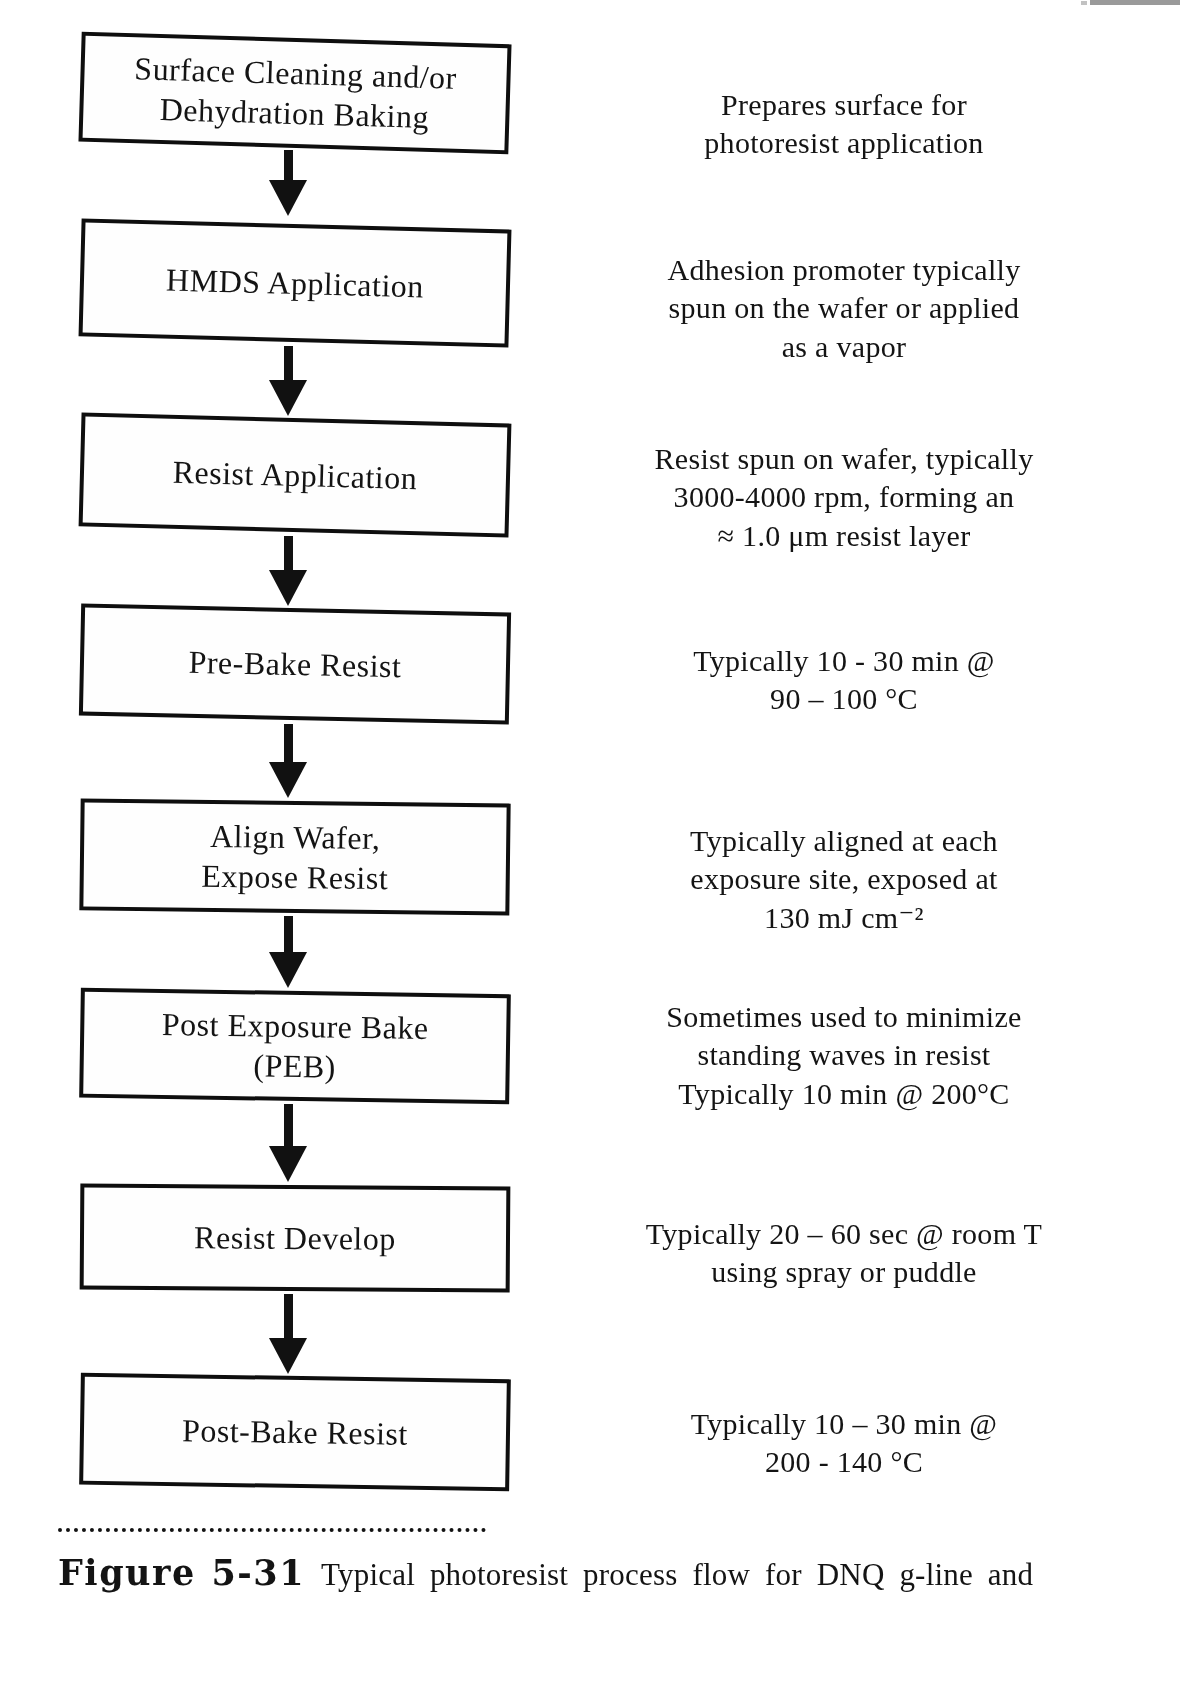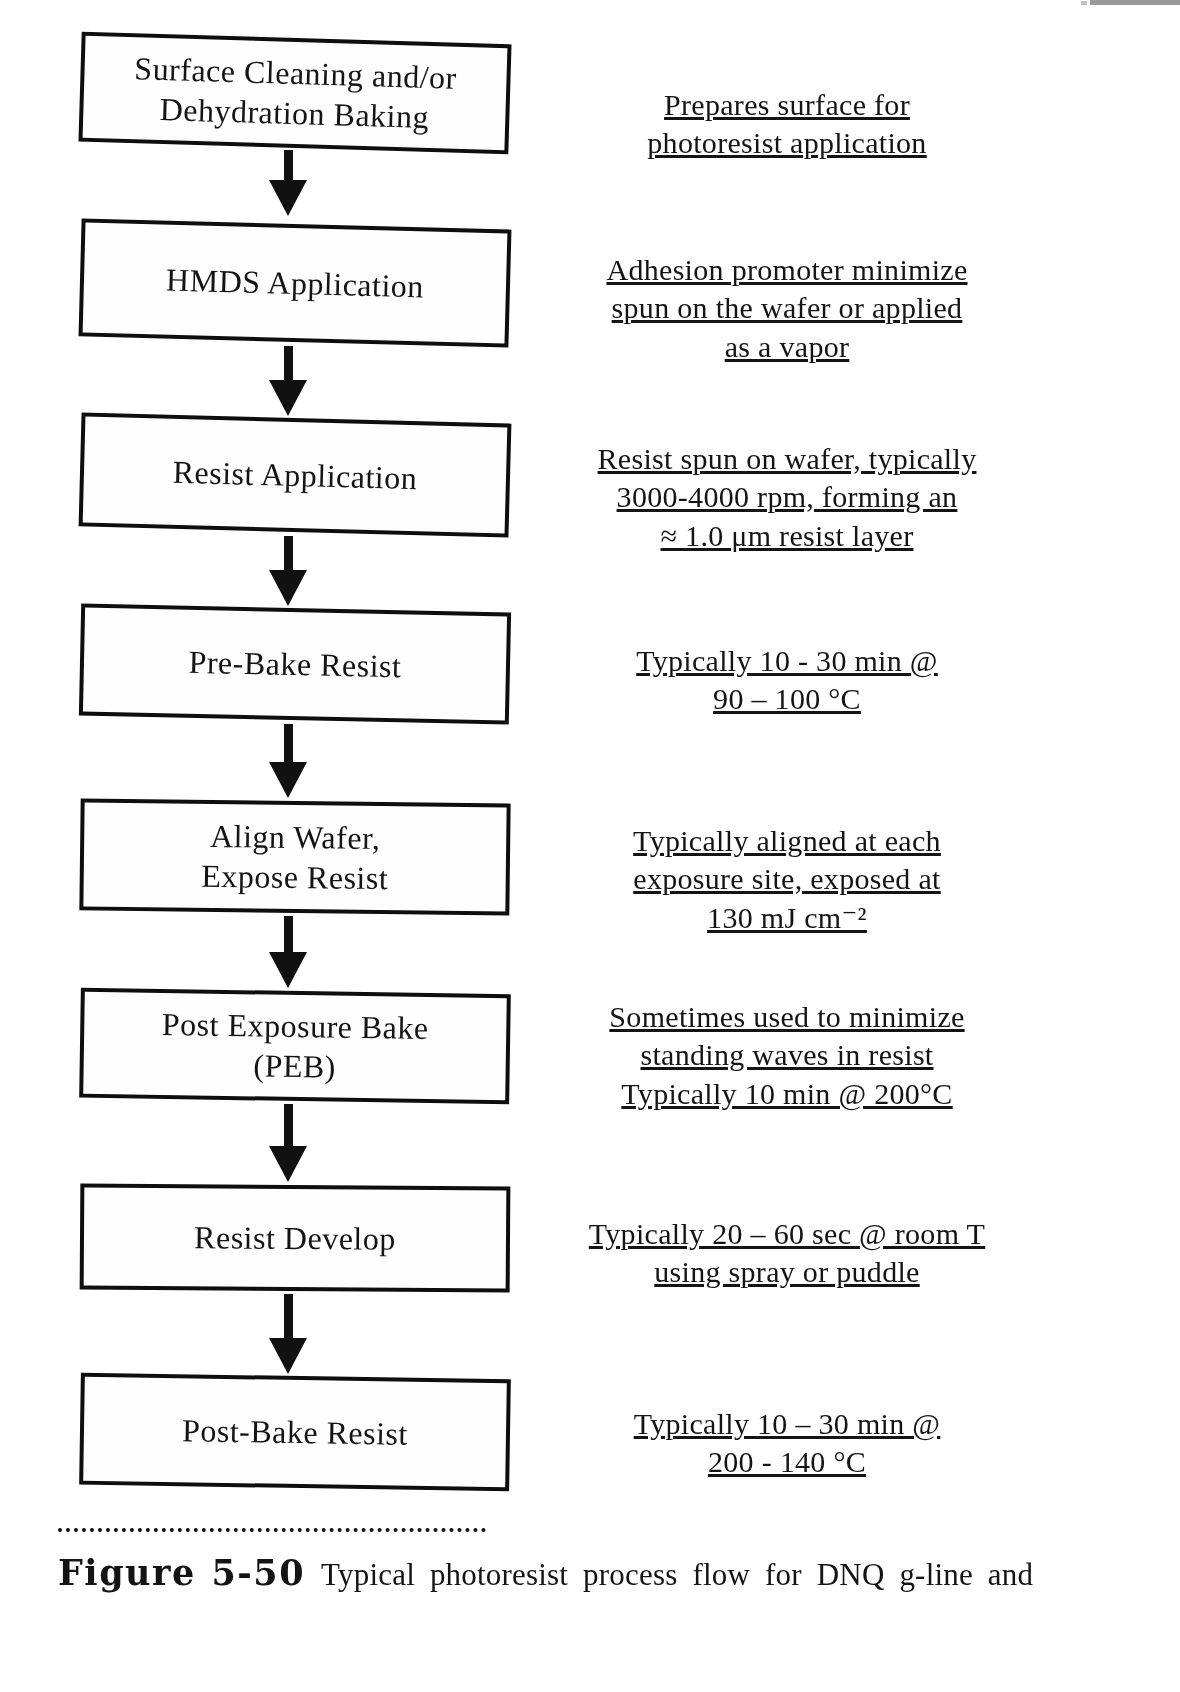--- a/index.html
+++ b/index.html
@@ -83,28 +83,27 @@
   .arrow-2 { top: 346px;  height: 70px; }
   .arrow-3 { top: 536px;  height: 70px; }
   .arrow-4 { top: 724px;  height: 74px; }
   .arrow-5 { top: 916px;  height: 72px; }
   .arrow-6 { top: 1104px; height: 78px; }
   .arrow-7 { top: 1294px; height: 80px; }
 
   
   .desc {
     position: absolute;
-    left: 527px;
+    left: 584px;
     width: 520px;
     text-align: center;
     white-space: pre-line;
     font-size: 30px;
     line-height: 1.28;
     letter-spacing: 0.3px;
-    text-decoration: underline;
   }
   .desc-1 { top: 86px;  }
   .desc-2 { top: 251px; }
   .desc-3 { top: 440px; }
   .desc-4 { top: 642px; }
   .desc-5 { top: 822px; }
   .desc-6 { top: 998px; }
   .desc-7 { top: 1215px; }
   .desc-8 { top: 1405px; }
 
@@ -154,21 +153,21 @@
   </div>
   <div class="arrow arrow-1">
     <div class="stem"></div>
     <div class="head"></div>
   </div>
 
   <div class="step step-2">
     <div class="box">
       <span>HMDS Application</span>
     </div>
-    <div class="desc desc-2">Adhesion promoter minimize
+    <div class="desc desc-2">Adhesion promoter typically
 spun on the wafer or applied
 as a vapor</div>
   </div>
   <div class="arrow arrow-2">
     <div class="stem"></div>
     <div class="head"></div>
   </div>
 
   <div class="step step-3">
     <div class="box">
@@ -239,17 +238,17 @@
     <div class="box">
       <span>Post-Bake Resist</span>
     </div>
     <div class="desc desc-8">Typically 10 – 30 min @
 200 - 140 °C</div>
   </div>
 
   <div class="caption">
     <div class="dotted-line"></div>
     <div class="cap-text">
-      <span class="fig-label">Figure 5-50</span><span>Typical photoresist process flow for DNQ g-line and</span><br>
+      <span class="fig-label">Figure 5-31</span><span>Typical photoresist process flow for DNQ g-line and</span><br>
     </div>
   </div>
 
 </div>
 
 </body></html>

